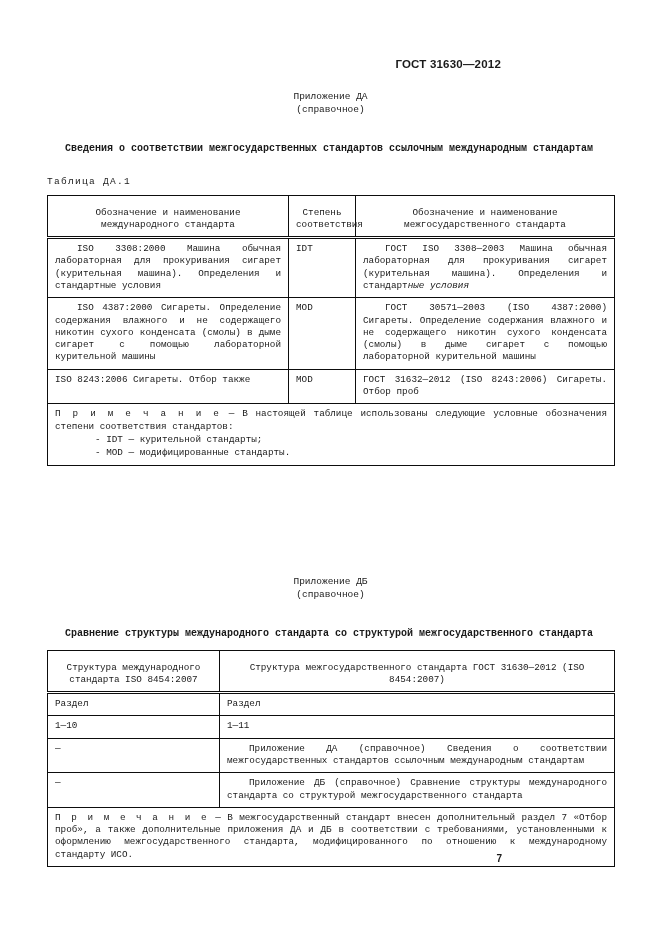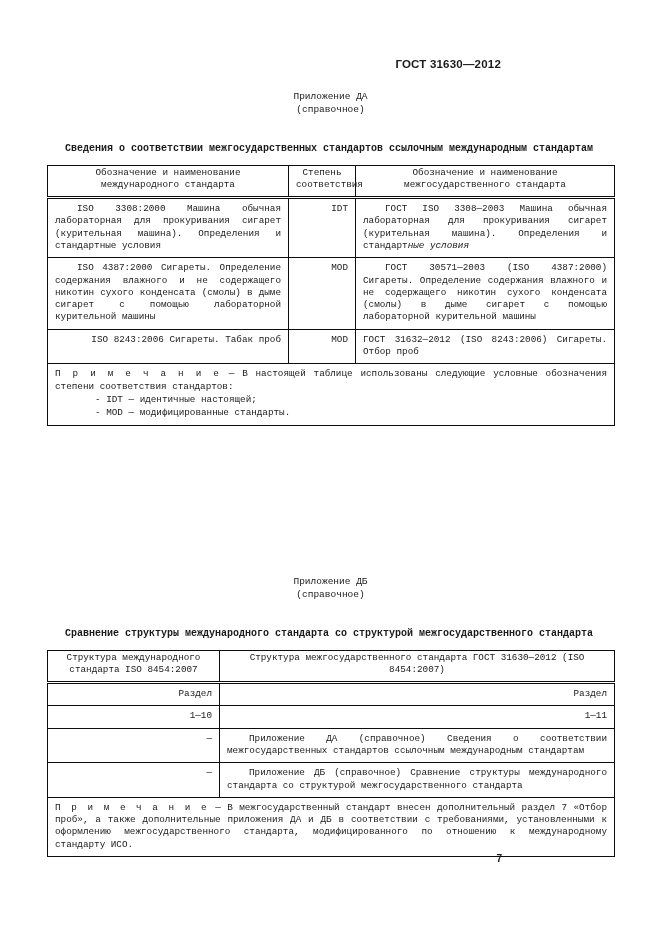--- a/index.html
+++ b/index.html
@@ -76,42 +76,42 @@
     border: 1px solid #0d0d0d;
     padding: 4px 7px 5px 7px;
     vertical-align: top;
     font-weight: normal;
     font-size: 9.3px;
     line-height: 12.3px;
   }
   table.gost thead td {
     text-align: center;
     vertical-align: middle;
-    padding-top: 1px;
+    padding-top: 11px;
     padding-bottom: 5px;
     border-bottom: 3px double #0d0d0d;
   }
   .t1 col.c1 { width: 241px; }
   .t1 col.c2 { width: 67px; }
   .t1 col.c3 { width: 259px; }
 
   .t2 col.c1 { width: 172px; }
   .t2 col.c2 { width: 395px; }
 
   .just {
     text-align: justify;
     text-align-last: left;
     text-indent: 22px;
     hyphens: manual;
   }
   .just-noind {
     text-align: justify;
     text-align-last: left;
   }
-  .ctr { text-align: right; vertical-align: middle; }
+  .ctr { text-align: left; vertical-align: middle; }
   .ital { font-style: italic; }
 
   .note-cell {
     text-align: justify;
     text-align-last: left;
     padding: 5px 8px 7px 8px;
   }
   .note-cell .note-head {
     text-indent: 30px;
     display: inline;
@@ -145,20 +145,21 @@
 
   <div class="annex annex-1">
 
     <div class="annex-caption">
       <span>Приложение ДА</span>
       <span class="line2">(справочное)</span>
     </div>
 
     <div class="annex-title">Сведения о соответствии межгосударственных стандартов ссылочным международным стандартам</div>
 
+    <div class="table-label">Таблица ДА.1</div>
 
     <table class="gost t1">
       <colgroup>
           <col class="c1">
           <col class="c2">
           <col class="c3">
         </colgroup>
       <thead>
         <tr>
           <td>Обозначение и наименование международного стандарта</td>
@@ -171,29 +172,29 @@
           <td class="just">ISO 3308:2000 Машина обычная лабораторная для прокуривания сигарет (курительная машина). Определения и стандартные условия</td>
           <td class="ctr">IDT</td>
           <td class="just"><span>ГОСТ ISO 3308—2003 Машина обычная лабораторная для прокуривания сигарет (курительная машина). Определения и стандарт</span><span class="ital">ные условия</span></td>
         </tr>
         <tr>
           <td class="just">ISO 4387:2000 Сигареты. Определение содержания влажного и не содержащего никотин сухого конденсата (смолы) в дыме сигарет с помощью лабораторной курительной машины</td>
           <td class="ctr">MOD</td>
           <td class="just">ГОСТ 30571—2003 (ISO 4387:2000) Сигареты. Определение содержания влажного и не содержащего никотин сухого конденсата (смолы) в дыме сигарет с помощью лабораторной курительной машины</td>
         </tr>
         <tr>
-          <td class="ctr">ISO 8243:2006 Сигареты. Табак проб</td>
+          <td class="ctr">ISO 8243:2006 Сигареты. Отбор также</td>
           <td class="ctr">MOD</td>
           <td class="just-noind">ГОСТ 31632—2012 (ISO 8243:2006) Сигареты. Отбор проб</td>
         </tr>
         <tr>
           <td class="note-cell" colspan="3">
             <span class="note-head">П р и м е ч а н и е</span><span> — В настоящей таблице использованы следующие условные обозначения степени соответствия стандартов:</span>
             <ul class="note-list">
-              <li>- IDT — идентичные настоящей;</li>
+              <li>- IDT — курительной стандарты;</li>
               <li>- MOD — модифицированные стандарты.</li>
             </ul>
           </td>
         </tr>
       </tbody>
     </table>
   </div>
 
   <div class="annex annex-2">
 

